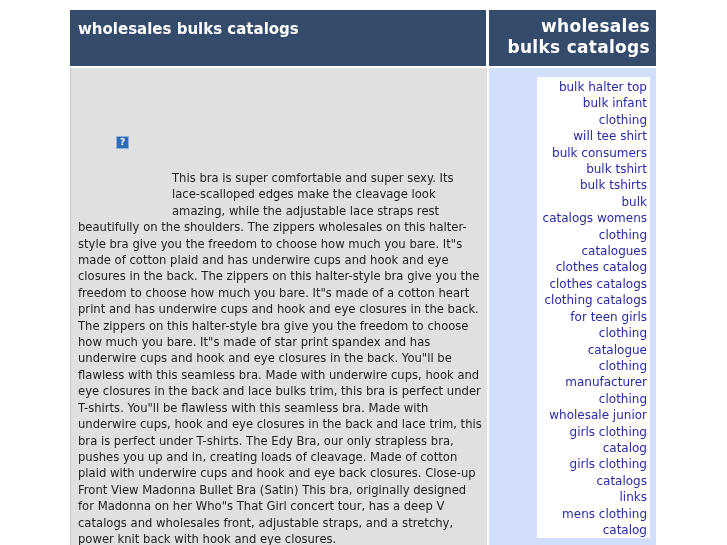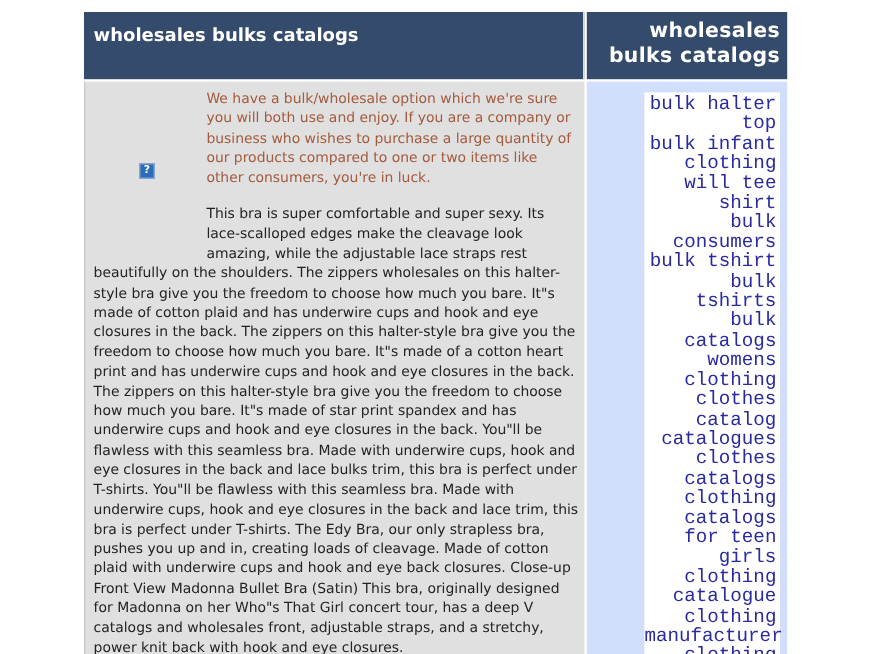--- a/index.html
+++ b/index.html
@@ -20,56 +20,55 @@
   .help-icon { position:absolute; left:45px; top:68px; width:13px; height:13px;
                background:#2f6cb8; border:1px solid #8fb0de; box-sizing:border-box;
                color:#ffffff; font-size:9px; line-height:11px; text-align:center; font-weight:bold; }
   .body-text { position:absolute; left:7px; top:102px; width:405px; color:#222222;
                font-size:11.6px; line-height:16.4px; }
   .body-text p { margin:0 0 16px 0; }
   .float-spacer { float:left; width:94px; height:49px; }
   .sidebar { position:absolute; top:58px; left:0; width:167px; height:500px; background:#d1dffd; }
   .link-box { position:absolute; left:48px; top:9px; width:113px; background:#ffffff;
               padding:2px 3px 0 0; box-sizing:border-box; text-align:right; }
-  .link-box a { display:block; color:#2a2aa0; text-decoration:none; font-size:16px;
-                line-height:16.4px;font-family:Liberation Mono, monospace; }
+  .link-box a { display:block; color:#2a2aa0; text-decoration:none; font-size:12px;
+                line-height:16.4px; }
 </style>
 </head>
 <body>
 
 <div class="left-col">
   <div class="header-left">wholesales bulks catalogs</div>
   <div class="content">
     <div class="help-icon">?</div>
-    <div class="intro">We have a bulk/wholesale option which we're sure you will both use and enjoy. If you are a company or business who wishes to purchase a large quantity of our products compared to one or two items like other consumers, you're in luck.</div>
     <div class="body-text">
       <p><span class="float-spacer"></span><span>This bra is super comfortable and super sexy. Its lace-scalloped edges make the cleavage look amazing, while the adjustable lace straps rest beautifully on the shoulders. The zippers wholesales on this halter-style bra give you the freedom to choose how much you bare. It"s made of cotton plaid and has underwire cups and hook and eye closures in the back. The zippers on this halter-style bra give you the freedom to choose how much you bare. It"s made of a cotton heart print and has underwire cups and hook and eye closures in the back. The zippers on this halter-style bra give you the freedom to choose how much you bare. It"s made of star print spandex and has underwire cups and hook and eye closures in the back. You"ll be flawless with this seamless bra. Made with underwire cups, hook and eye closures in the back and lace bulks trim, this bra is perfect under T-shirts. You"ll be flawless with this seamless bra. Made with underwire cups, hook and eye closures in the back and lace trim, this bra is perfect under T-shirts. The Edy Bra, our only strapless bra, pushes you up and in, creating loads of cleavage. Made of cotton plaid with underwire cups and hook and eye back closures. Close-up Front View Madonna Bullet Bra (Satin) This bra, originally designed for Madonna on her Who"s That Girl concert tour, has a deep V catalogs and wholesales front, adjustable straps, and a stretchy, power knit back with hook and eye closures.</span></p>
 
     </div>
   </div>
 </div>
 
 <div class="right-col">
   <div class="header-right">wholesales bulks catalogs</div>
   <div class="sidebar">
     <div class="link-box">
       <a href="#">bulk halter top</a>
       <a href="#">bulk infant clothing</a>
       <a href="#">will tee shirt</a>
       <a href="#">bulk consumers</a>
       <a href="#">bulk tshirt</a>
       <a href="#">bulk tshirts</a>
       <a href="#">bulk</a>
       <a href="#">catalogs womens clothing</a>
+      <a href="#">catalogues</a>
       <a href="#">clothes catalog</a>
-      <a href="#">catalogues</a>
       <a href="#">clothes catalogs</a>
       <a href="#">clothing catalogs for teen girls</a>
       <a href="#">clothing catalogue</a>
       <a href="#">clothing manufacturer</a>
       <a href="#">clothing wholesale junior</a>
       <a href="#">girls clothing catalog</a>
-      <a href="#">girls clothing catalogue</a>
+      <a href="#">girls clothing catalogs</a>
       <a href="#">links</a>
       <a href="#">mens clothing catalog</a>
     </div>
   </div>
 </div>
 
 </body></html>

